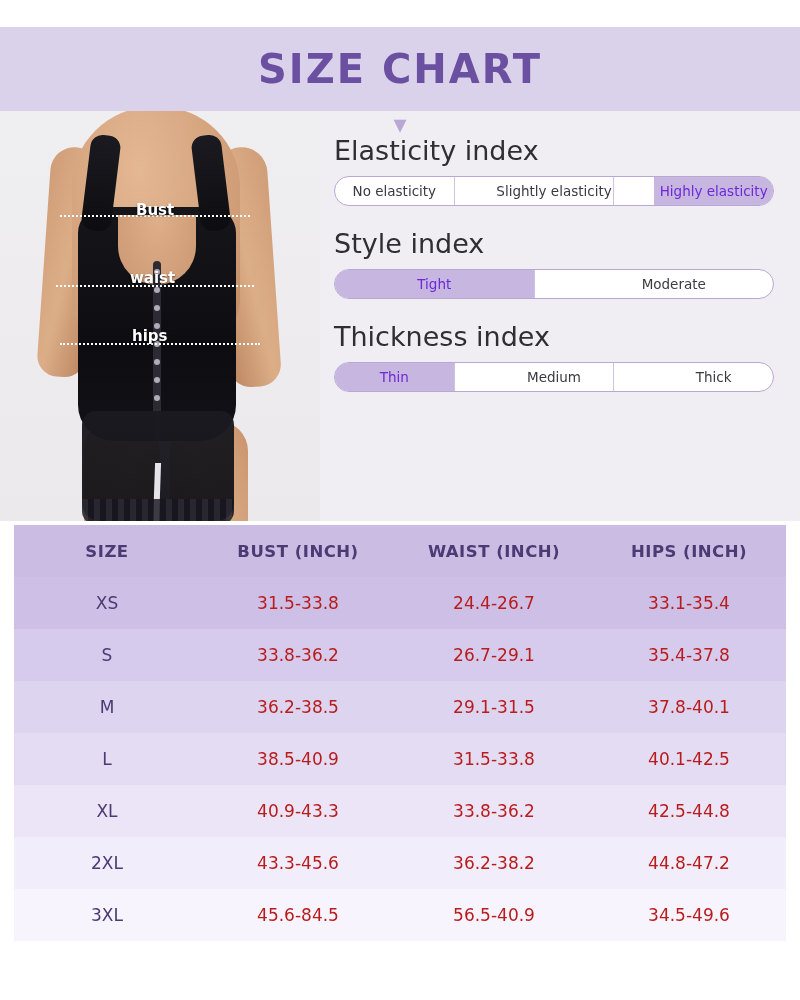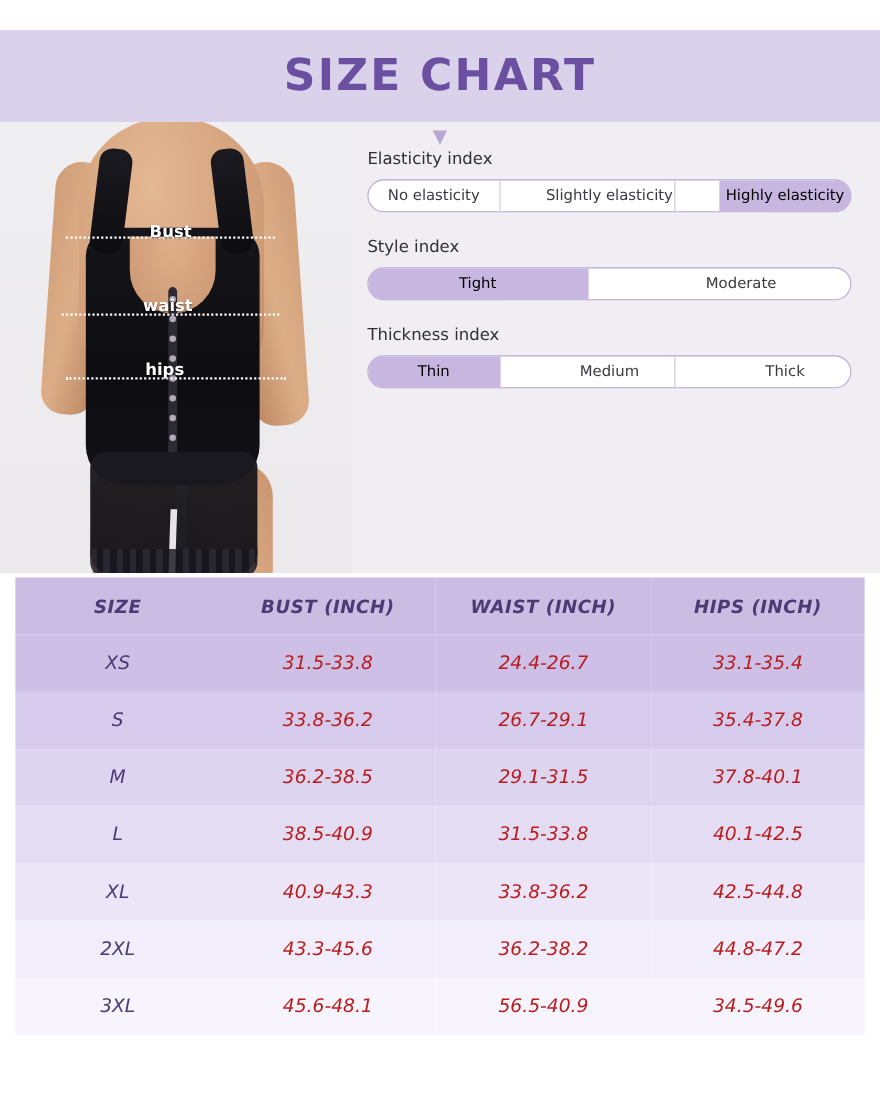--- a/index.html
+++ b/index.html
@@ -174,21 +174,21 @@
 
   
   .indices {
     position: absolute;
     left: 334px;
     top: 24px;
     width: 440px;
   }
   .idx-block { margin-bottom: 22px; }
   .idx-title {
-    font-size: 15px;
+    font-size: 27px;
     color: #2e2e33;
     margin-bottom: 10px;
     font-family: "DejaVu Sans", sans-serif;
   }
   .idx-bar {
     display: flex;
     height: 30px;
     border: 1px solid #b9a7d4;
     border-radius: 15px;
     overflow: hidden;
@@ -201,35 +201,34 @@
     align-items: center;
     justify-content: center;
     font-size: 13.5px;
     color: #3a3a40;
     border-right: 1px solid #cfc3e3;
     font-family: "DejaVu Sans", sans-serif;
   }
   .idx-opt:last-child { border-right: none; }
   .idx-opt.active {
     background: #c6b6e0;
-    color: #000000;
+    color: #6d28d9;
   }
 
   
   .table {
     position: absolute;
     left: 14px;
     top: 498px;
     width: 772px;
     border-collapse: collapse;
   }
   .table td, .table th {
     text-align: center;
     font-family: "DejaVu Sans", sans-serif;
-    font-style: italic;
   }
   .thead th {
     background: #cbbce3;
     color: #4b3a73;
     font-size: 16.5px;
     font-weight: bold;
     height: 52px;
     letter-spacing: .5px;
   }
   .trow td {
@@ -364,20 +363,20 @@
         <td>42.5-44.8</td>
       </tr>
       <tr class="trow" style="background:#f1edfa">
         <td>2XL</td>
         <td>43.3-45.6</td>
         <td>36.2-38.2</td>
         <td>44.8-47.2</td>
       </tr>
       <tr class="trow" style="background:#f7f4fd">
         <td>3XL</td>
-        <td>45.6-48.1</td>
+        <td>45.6-84.5</td>
         <td>56.5-40.9</td>
         <td>34.5-49.6</td>
       </tr>
     </tbody>
   </table>
 
 </div>
 
 </body></html>

